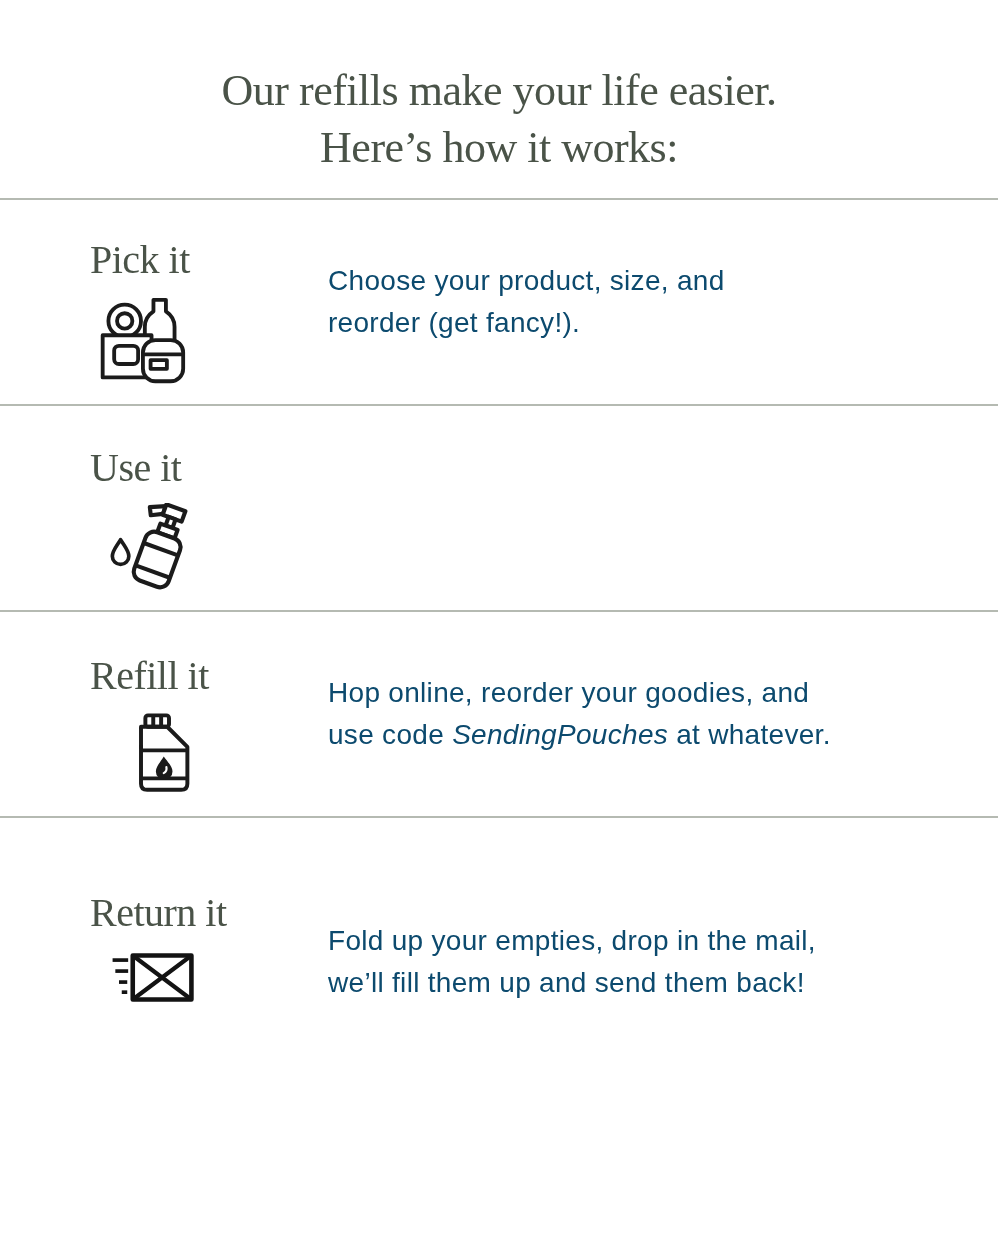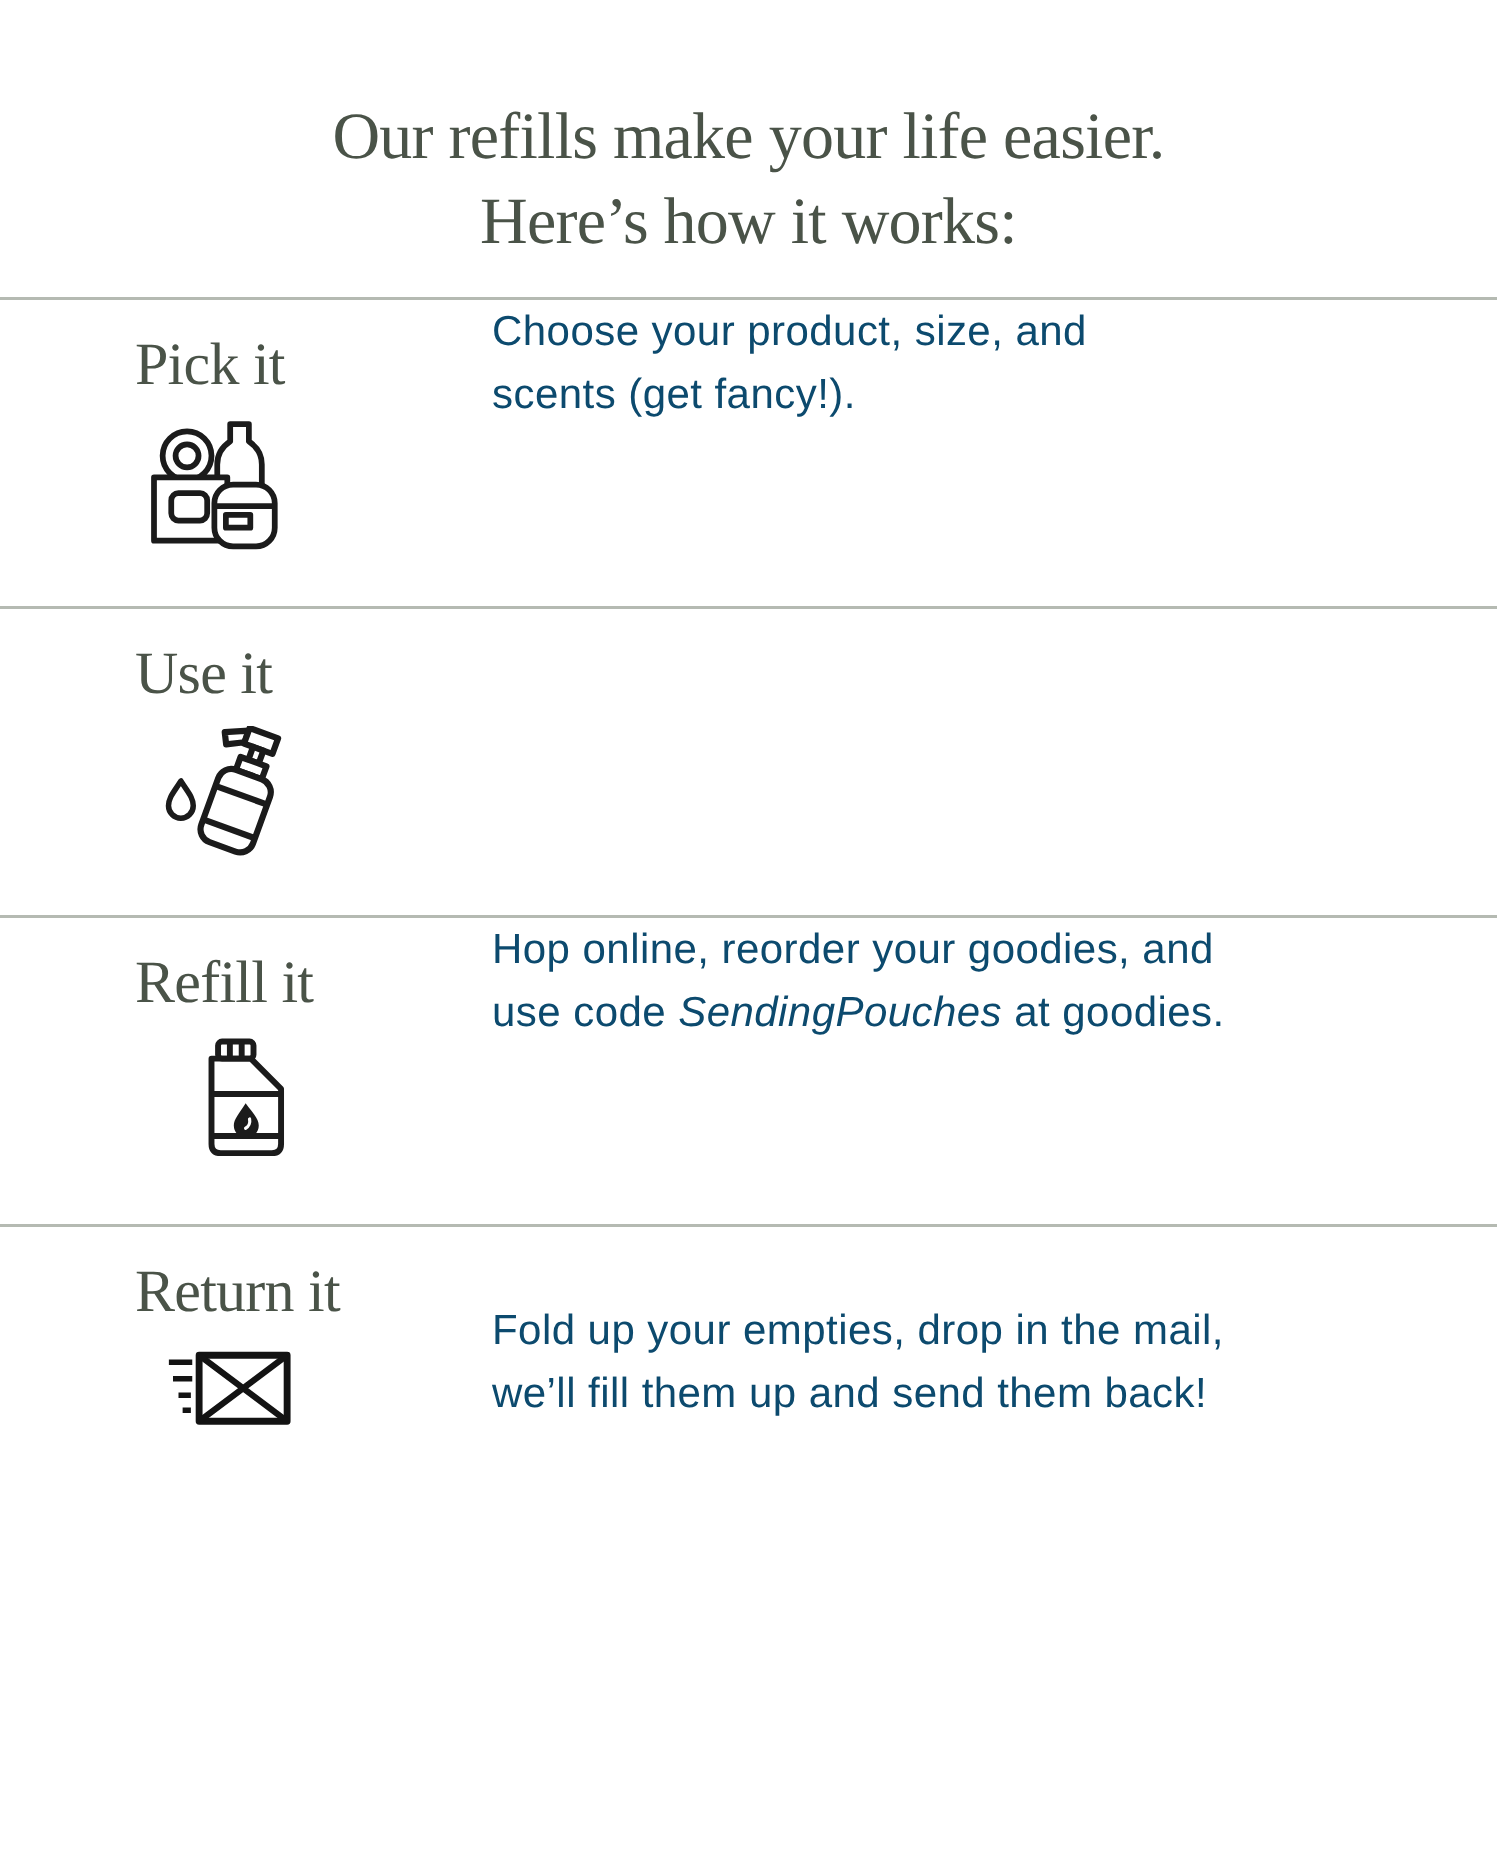--- a/index.html
+++ b/index.html
@@ -24,21 +24,21 @@
   .divider {
     border: none;
     height: 2px;
     background: #b5bab2;
     margin: 0;
   }
   .divider.first { margin-top: 22px; }
   .row {
     display: flex;
     height: 204px;
-    align-items: flex-start;
+    align-items: center;
   }
   .row.last { height: auto; min-height: 240px; }
   .row-left {
     flex: 0 0 328px;
     box-sizing: border-box;
     padding-left: 90px;
     padding-top: 20px;
   }
   .heading {
     margin: 0;
@@ -102,21 +102,21 @@
             <rect x="50" y="47" width="42" height="43" rx="13"></rect>
             <line x1="50" y1="62" x2="92" y2="62"></line>
             <rect x="58" y="68" width="17" height="9" fill="none"></rect>
           </g>
         </svg>
       </div>
     </div>
     <div class="row-right">
       <p class="body-text">
         <span class="body-line">Choose your product, size, and</span>
-        <span class="body-line">scents (get fancy!).</span>
+        <span class="body-line">reorder (get fancy!).</span>
       </p>
     </div>
   </section>
 
   <hr class="divider">
 
   <section class="row">
     <div class="row-left">
       <h2 class="heading">Use it</h2>
       <div class="icon-wrap ml-2">
@@ -152,21 +152,21 @@
             <line x1="24" y1="77" x2="77" y2="77"></line>
           </g>
           <path d="M50 52 C 45 60, 41 64, 41 69 a 9.5 9.5 0 0 0 19 0 C 60 64, 56 60, 50 52 Z" fill="#1b1b1b"></path>
           <path d="M53 64 a 5 6 0 0 1 -3 7" fill="none" stroke="#ffffff" stroke-width="2.5" stroke-linecap="round"></path>
         </svg>
       </div>
     </div>
     <div class="row-right">
       <p class="body-text">
         <span class="body-line">Hop online, reorder your goodies, and</span>
-        <span class="body-line"><span>use code </span><span class="code-italic">SendingPouches</span><span> at goodies.</span></span>
+        <span class="body-line"><span>use code </span><span class="code-italic">SendingPouches</span><span> at whatever.</span></span>
       </p>
     </div>
   </section>
 
   <hr class="divider">
 
   <section class="row last">
     <div class="row-left">
       <h2 class="heading">Return it</h2>
       <div class="icon-wrap ml-4">

